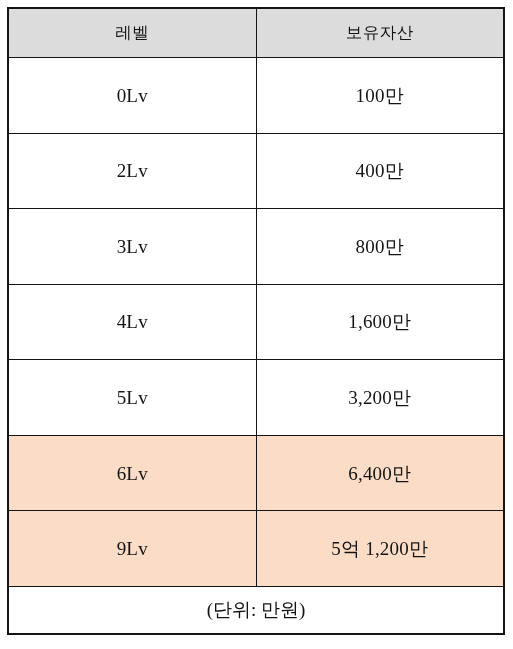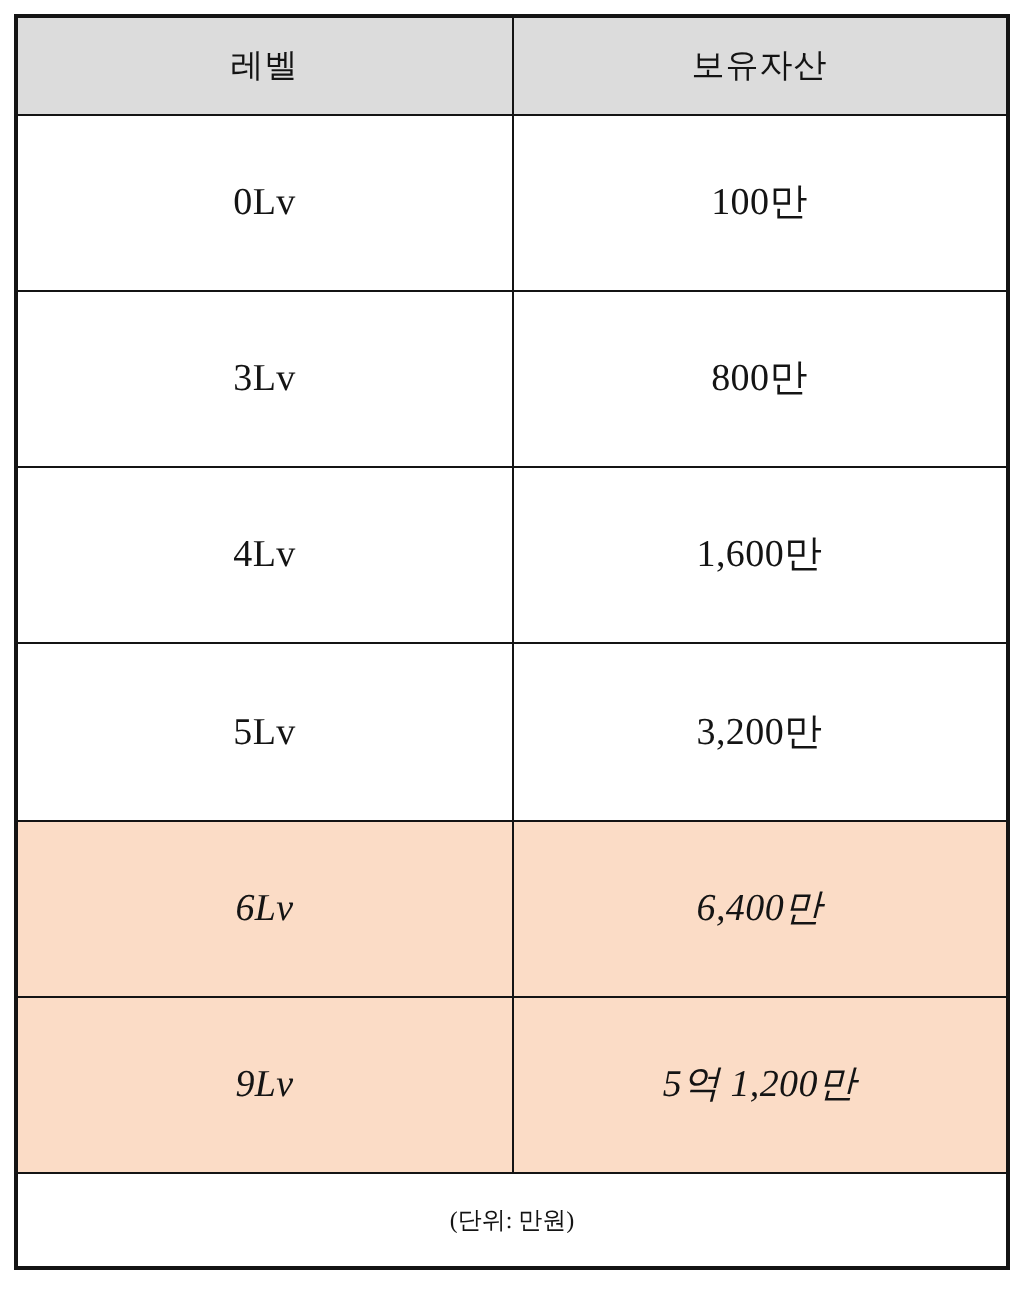--- a/index.html
+++ b/index.html
@@ -54,29 +54,28 @@
 
   tbody td {
     height: 46px;
     font-size: 19px;
     background: #ffffff;
     letter-spacing: 0.2px;
   }
 
   tbody tr.highlight td {
     background: #fbdcc6;
-    font-style: italic;
   }
 
   tfoot td {
     height: 46px;
     background: #ffffff;
     text-align: right;
     padding-right: 14px;
-    font-size: 12px;
+    font-size: 19px;
   }
 
   .cell-text { display: block; line-height: 1; }
 </style>
 </head>
 <body>
 
 <div class="table-wrap">
   <table class="asset-table">
     <colgroup>
@@ -93,20 +92,28 @@
         </th>
       </tr>
     </thead>
     <tbody>
       <tr>
         <td>
             <span class="cell-text">0Lv</span>
           </td>
         <td>
             <span class="cell-text">100만</span>
+          </td>
+      </tr>
+      <tr>
+        <td>
+            <span class="cell-text">2Lv</span>
+          </td>
+        <td>
+            <span class="cell-text">400만</span>
           </td>
       </tr>
       <tr>
         <td>
             <span class="cell-text">3Lv</span>
           </td>
         <td>
             <span class="cell-text">800만</span>
           </td>
       </tr>

